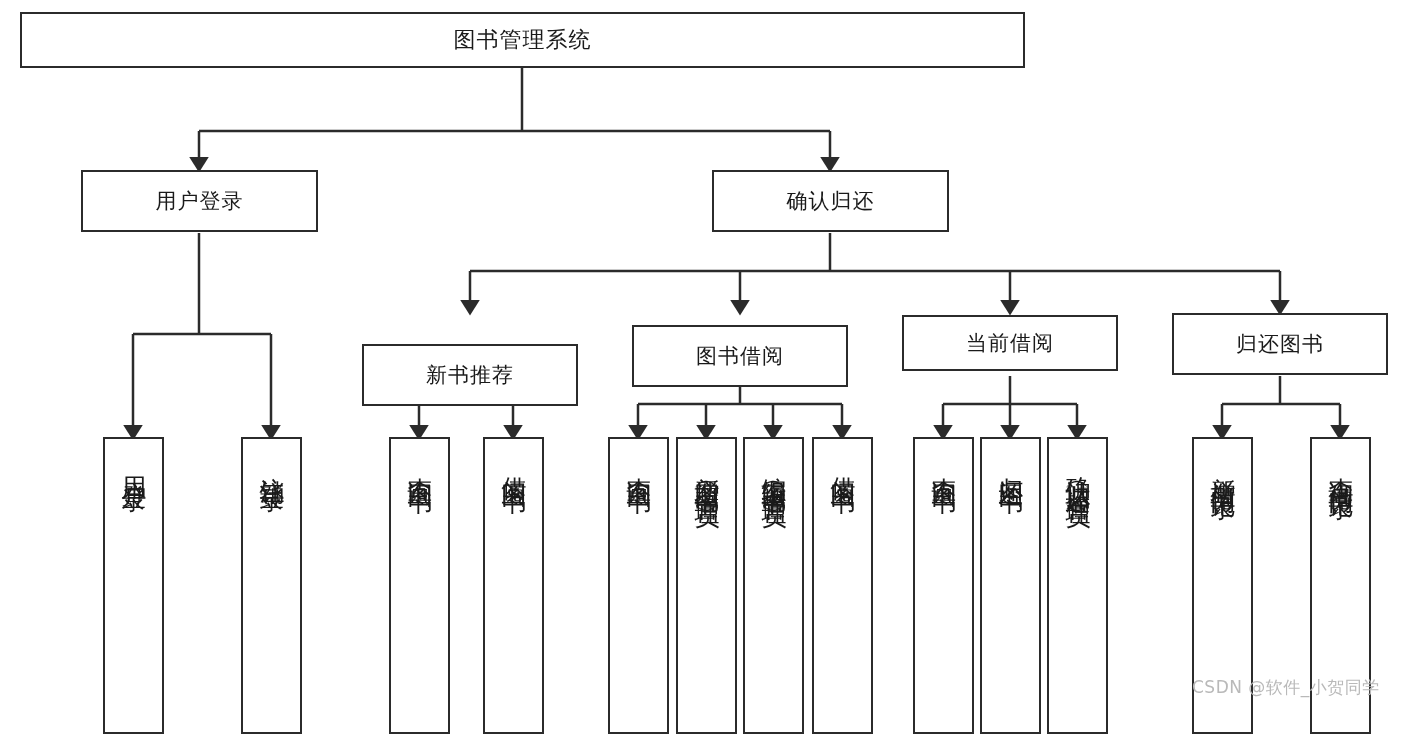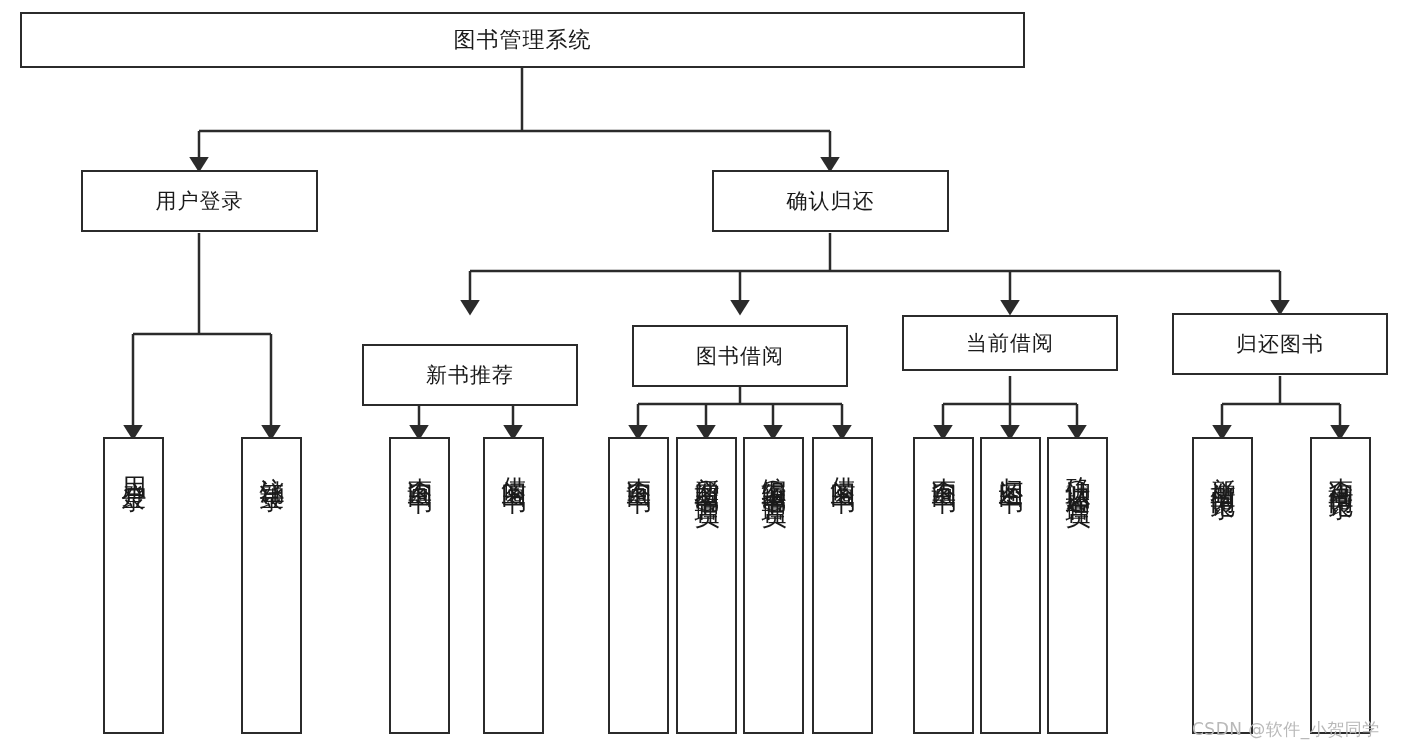--- a/index.html
+++ b/index.html
@@ -189,15 +189,15 @@
     <span class="label">确认归还（管理员）</span>
   </div>
 
   <div class="node v" style="left:1192px; top:437px; width:61px; height:297px;">
     <span class="label">新增借阅记录</span>
   </div>
   <div class="node v" style="left:1310px; top:437px; width:61px; height:297px;">
     <span class="label">查询借阅记录</span>
   </div>
 
-  <div class="watermark" style="left:1192px; top:718px;">CSDN @软件_小贺同学</div>
+  <div class="watermark" style="left:1192px; top:676px;">CSDN @软件_小贺同学</div>
 
 </div>
 
 </body></html>

